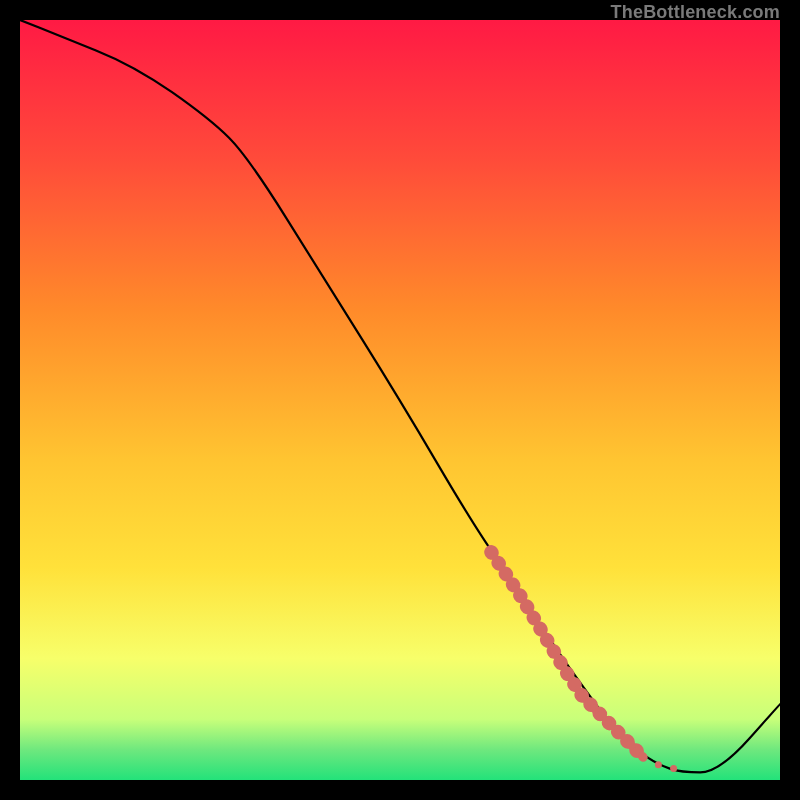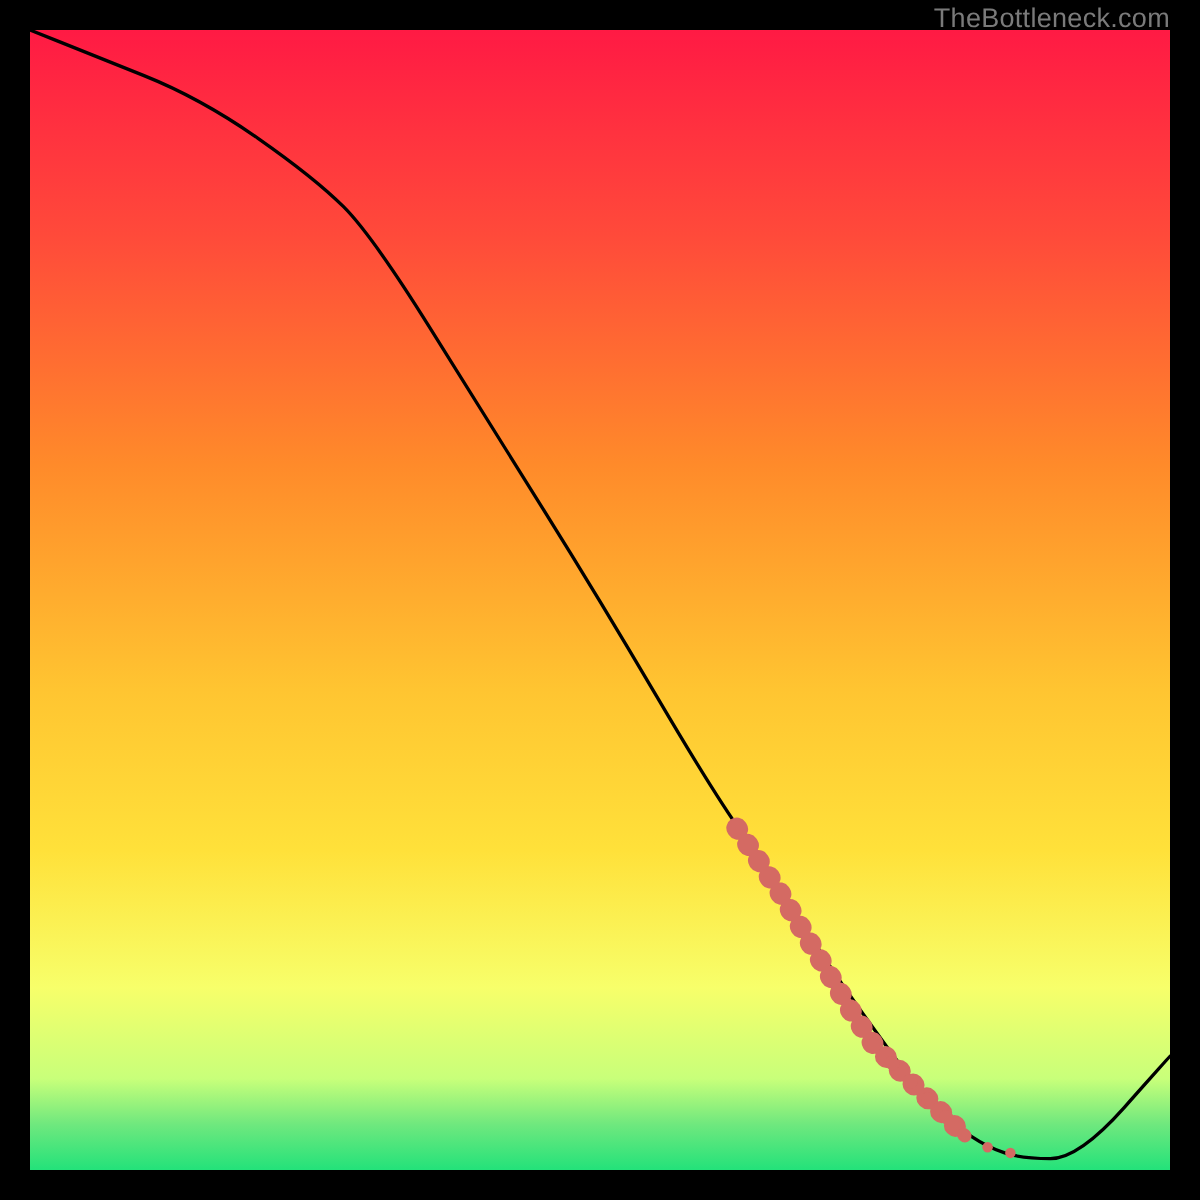--- a/index.html
+++ b/index.html
@@ -22,21 +22,21 @@
     top: 20px;
     width: 760px;
     height: 760px;
   }
   .watermark {
     position: absolute;
     top: 2px;
     right: 20px;
     font-family: Arial, Helvetica, sans-serif;
     font-size: 18px;
-    font-weight: normal;
+    font-weight: bold;
     color: #7a7a7a;
     letter-spacing: 0.2px;
     z-index: 5;
   }
   svg {
     display: block;
   }
 </style>
 </head>
 <body>

